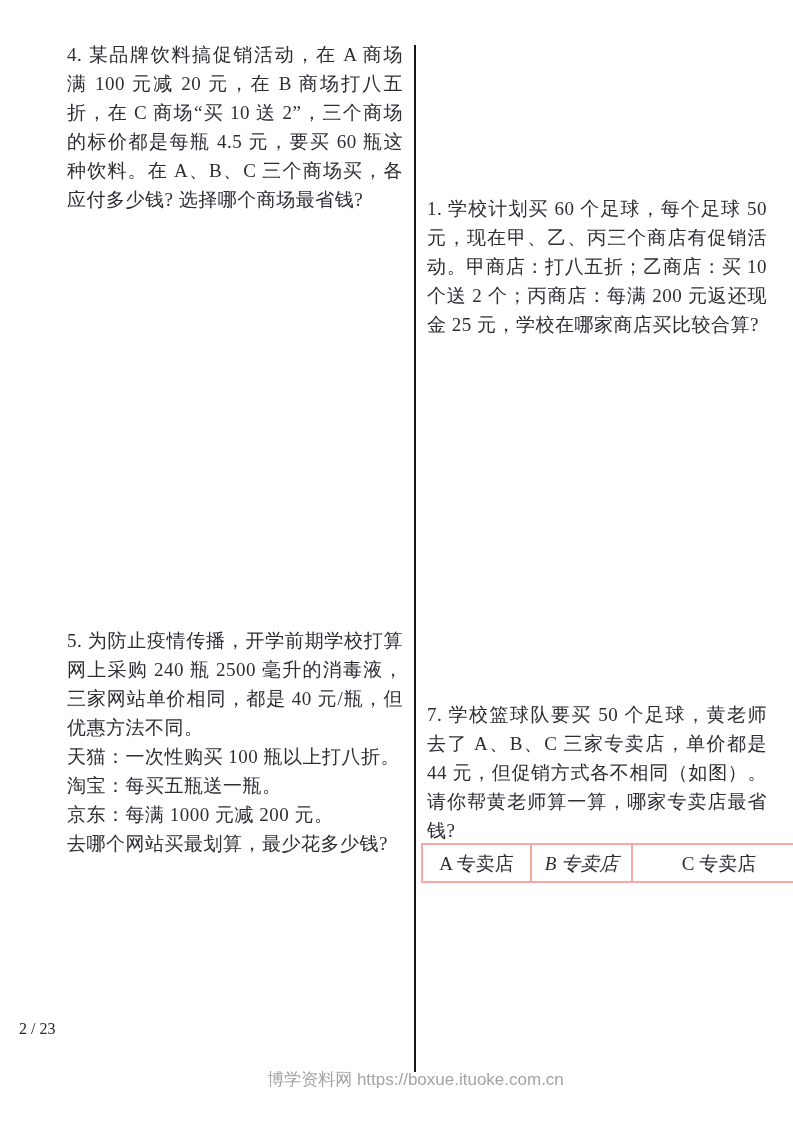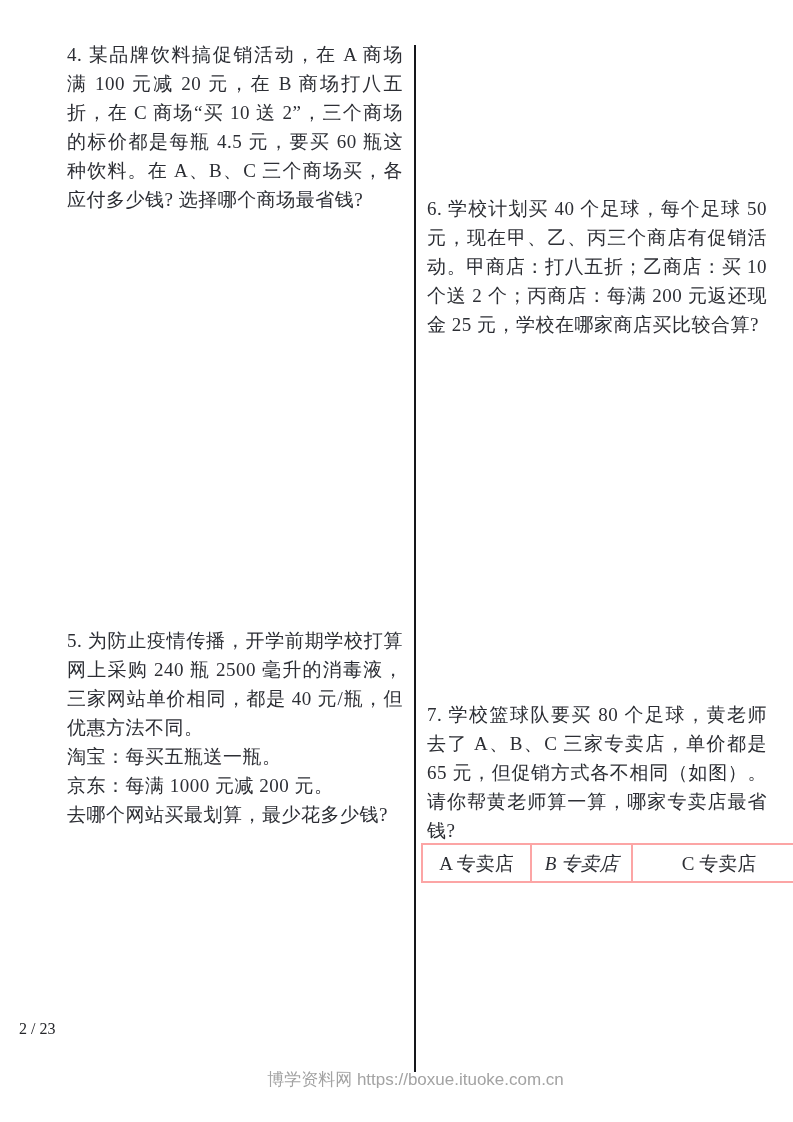--- a/index.html
+++ b/index.html
@@ -83,28 +83,29 @@
 <body>
 
 <div class="page">
 
   <div class="col-divider"></div>
 
   <div class="prob" style="left:48px; top:40px; width:336px;">4. 某品牌饮料搞促销活动，在 A 商场满 100 元减 20 元，在 B 商场打八五折，在 C 商场“买 10 送 2”，三个商场的标价都是每瓶 4.5 元，要买 60 瓶这种饮料。在 A、B、C 三个商场买，各应付多少钱? 选择哪个商场最省钱?</div>
 
   <div class="prob" style="left:48px; top:626px; width:336px;">
     <span class="line">5. 为防止疫情传播，开学前期学校打算网上采购 240 瓶 2500 毫升的消毒液，三家网站单价相同，都是 40 元/瓶，但优惠方法不同。</span>
+    <span class="line">天猫：一次性购买 100 瓶以上打八折。</span>
     <span class="line">淘宝：每买五瓶送一瓶。</span>
     <span class="line">京东：每满 1000 元减 200 元。</span>
     <span class="line">去哪个网站买最划算，最少花多少钱?</span>
   </div>
 
-  <div class="prob" style="left:408px; top:194px; width:340px;">6. 学校计划买 40 个足球，每个足球 50 元，现在甲、乙、丙三个商店有促销活动。甲商店：打八五折；乙商店：买 10 个送 2 个；丙商店：每满 200 元返还现金 25 元，学校在哪家商店买比较合算?</div>
+  <div class="prob" style="left:408px; top:194px; width:340px;">1. 学校计划买 60 个足球，每个足球 50 元，现在甲、乙、丙三个商店有促销活动。甲商店：打八五折；乙商店：买 10 个送 2 个；丙商店：每满 200 元返还现金 25 元，学校在哪家商店买比较合算?</div>
 
-  <div class="prob" style="left:408px; top:700px; width:340px;">7. 学校篮球队要买 80 个足球，黄老师去了 A、B、C 三家专卖店，单价都是 65 元，但促销方式各不相同（如图）。请你帮黄老师算一算，哪家专卖店最省钱?</div>
+  <div class="prob" style="left:408px; top:700px; width:340px;">7. 学校篮球队要买 50 个足球，黄老师去了 A、B、C 三家专卖店，单价都是 44 元，但促销方式各不相同（如图）。请你帮黄老师算一算，哪家专卖店最省钱?</div>
 
   <table class="promo">
     <tbody>
       <tr class="hdr-row">
         <td class="c1">A 专卖店</td>
         <td class="c2">B 专卖店</td>
         <td class="c3">C 专卖店</td>
       </tr>
     </tbody>
   </table>

